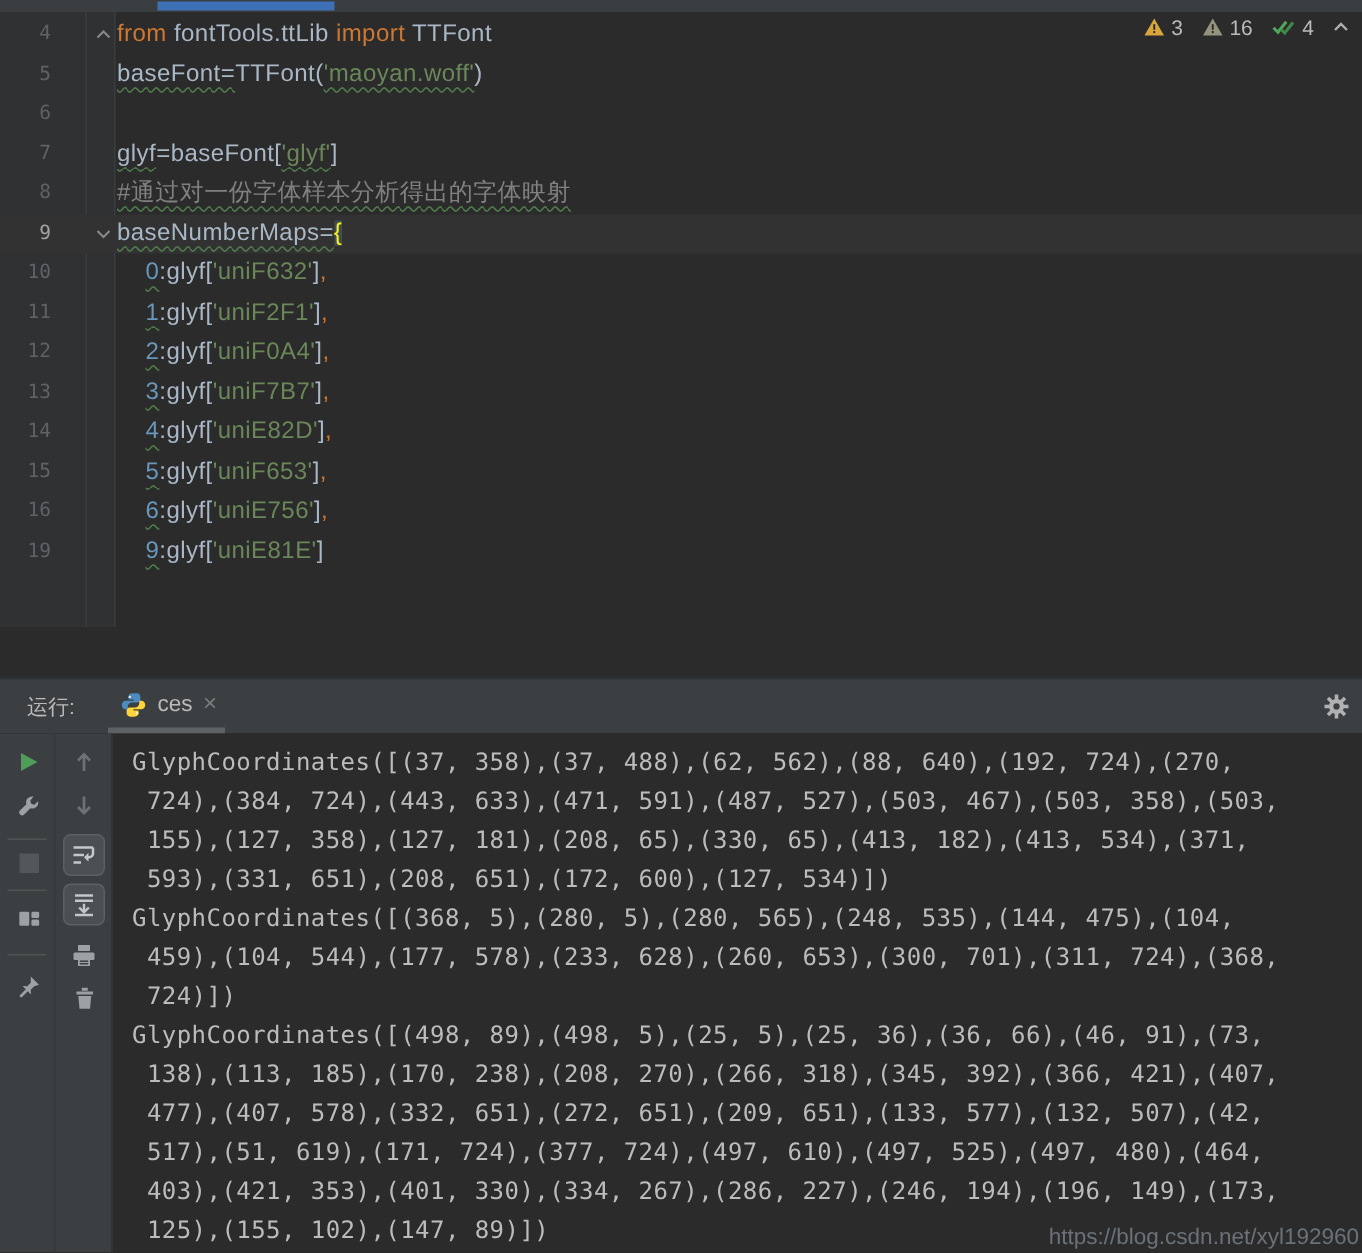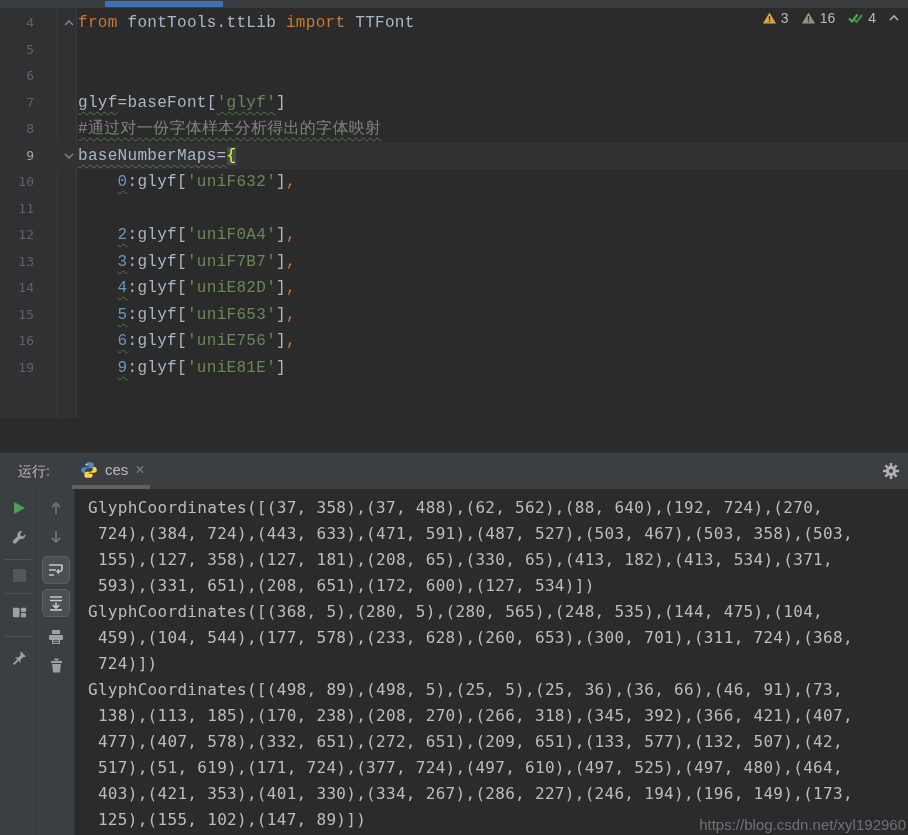--- a/index.html
+++ b/index.html
@@ -13,21 +13,21 @@
   .gutter-bg{position:absolute;left:0;top:0;width:76px;height:410px;background:#2f3133;}
   .gline{position:absolute;top:0;width:1px;height:410px;background:#3a3d3f;}
   .code-clip{position:absolute;left:0;top:2px;width:908px;height:408px;overflow:hidden;}
   .row{display:flex;height:26.5px;line-height:26.5px;white-space:pre;}
   .row.current{background:#323232;}
   .ln{width:34px;flex:0 0 34px;text-align:right;font-family:"DejaVu Sans Mono",monospace;
       font-size:13px;color:#606366;line-height:26.5px;}
   .row.current .ln{color:#a4a3a3;}
   .foldcol{width:44px;flex:0 0 44px;position:relative;}
   .foldcol svg{position:absolute;right:3px;top:7px;}
-  .code{font-family:Liberation Mono, monospace;font-size:16px;letter-spacing:.3px;}
+  .code{font-family:Liberation Sans, sans-serif;font-size:16px;letter-spacing:.3px;}
   .k{color:#cc7832;} .d{color:#a9b7c6;} .s{color:#6a8759;} .n{color:#6897bb;} .c{color:#808080;}
   .b{color:#ffef28;background:#3b514d;}
   .w{text-decoration:underline;text-decoration-style:wavy;text-decoration-color:#4f7a4a;
      text-decoration-thickness:1px;text-underline-offset:4px;}
   
   .inspections{position:absolute;right:8px;top:2px;display:flex;align-items:center;gap:12px;
                font-size:14px;color:#bbbbbb;}
   .insp-item{display:flex;align-items:center;gap:4px;cursor:default;}
   
   .runpanel{position:absolute;left:0;top:452px;width:796px;height:395px;}
@@ -68,29 +68,29 @@
   </div>
 
   <div class="editor">
     <div class="gutter-bg"></div>
     <div class="gline" style="left:57px"></div>
     <div class="gline" style="left:76px"></div>
     <div class="code-clip" id="code-lines">
         <div class="row"><span class="ln">4</span><span class="foldcol"><svg width="12" height="12" viewBox="0 0 12 12">
               <path d="M2 8l4-4 4 4" stroke="#87898c" stroke-width="1.4" fill="none"></path>
             </svg></span><span class="code"><span class="k">from</span><span class="d"> fontTools.ttLib </span><span class="k">import</span><span class="d"> TTFont</span></span></div>
-        <div class="row"><span class="ln">5</span><span class="foldcol"></span></div>
+        <div class="row"><span class="ln">5</span><span class="foldcol"></span><span class="code"><span class="d w">baseFont=</span><span class="d">TTFont(</span><span class="s w">'maoyan.woff'</span><span class="d">)</span></span></div>
         <div class="row"><span class="ln">6</span><span class="foldcol"></span></div>
         <div class="row"><span class="ln">7</span><span class="foldcol"></span><span class="code"><span class="d w">glyf</span><span class="d">=baseFont[</span><span class="s w">'glyf'</span><span class="d">]</span></span></div>
         <div class="row"><span class="ln">8</span><span class="foldcol"></span><span class="code"><span class="c w">#通过对一份字体样本分析得出的字体映射</span></span></div>
         <div class="row current"><span class="ln">9</span><span class="foldcol"><svg width="12" height="12" viewBox="0 0 12 12">
               <path d="M2 4l4 4 4-4" stroke="#87898c" stroke-width="1.4" fill="none"></path>
             </svg></span><span class="code"><span class="d w">baseNumberMaps=</span><span class="b">{</span></span></div>
         <div class="row"><span class="ln">10</span><span class="foldcol"></span><span class="code"><span class="d">    </span><span class="n w">0</span><span class="d">:glyf[</span><span class="s">'uniF632'</span><span class="d">]</span><span class="k">,</span></span></div>
-        <div class="row"><span class="ln">11</span><span class="foldcol"></span></div>
+        <div class="row"><span class="ln">11</span><span class="foldcol"></span><span class="code"><span class="d">    </span><span class="n w">1</span><span class="d">:glyf[</span><span class="s">'uniF2F1'</span><span class="d">]</span><span class="k">,</span></span></div>
         <div class="row"><span class="ln">12</span><span class="foldcol"></span><span class="code"><span class="d">    </span><span class="n w">2</span><span class="d">:glyf[</span><span class="s">'uniF0A4'</span><span class="d">]</span><span class="k">,</span></span></div>
         <div class="row"><span class="ln">13</span><span class="foldcol"></span><span class="code"><span class="d">    </span><span class="n w">3</span><span class="d">:glyf[</span><span class="s">'uniF7B7'</span><span class="d">]</span><span class="k">,</span></span></div>
         <div class="row"><span class="ln">14</span><span class="foldcol"></span><span class="code"><span class="d">    </span><span class="n w">4</span><span class="d">:glyf[</span><span class="s">'uniE82D'</span><span class="d">]</span><span class="k">,</span></span></div>
         <div class="row"><span class="ln">15</span><span class="foldcol"></span><span class="code"><span class="d">    </span><span class="n w">5</span><span class="d">:glyf[</span><span class="s">'uniF653'</span><span class="d">]</span><span class="k">,</span></span></div>
         <div class="row"><span class="ln">16</span><span class="foldcol"></span><span class="code"><span class="d">    </span><span class="n w">6</span><span class="d">:glyf[</span><span class="s">'uniE756'</span><span class="d">]</span><span class="k">,</span></span></div>
         <div class="row"><span class="ln">19</span><span class="foldcol"></span><span class="code"><span class="d">    </span><span class="n w">9</span><span class="d">:glyf[</span><span class="s">'uniE81E'</span><span class="d">]</span></span></div>
       </div>
 
     <div class="inspections">
       <span class="insp-item">

